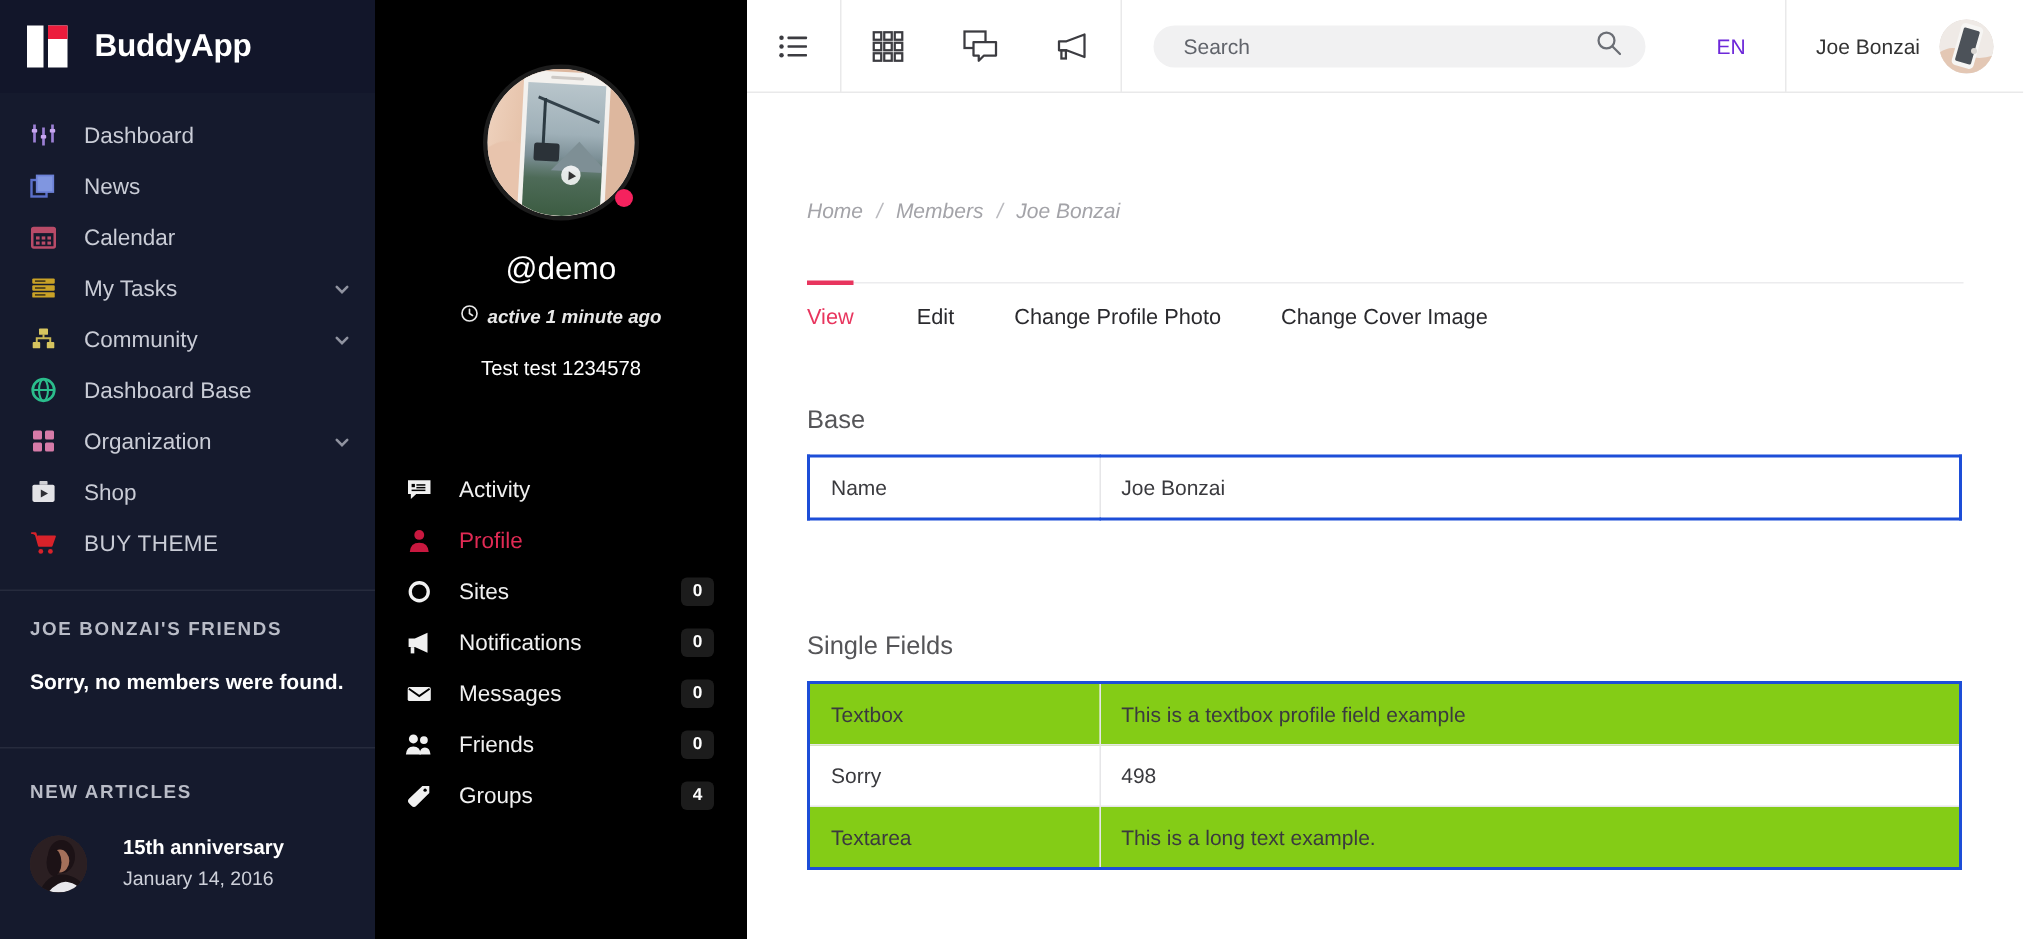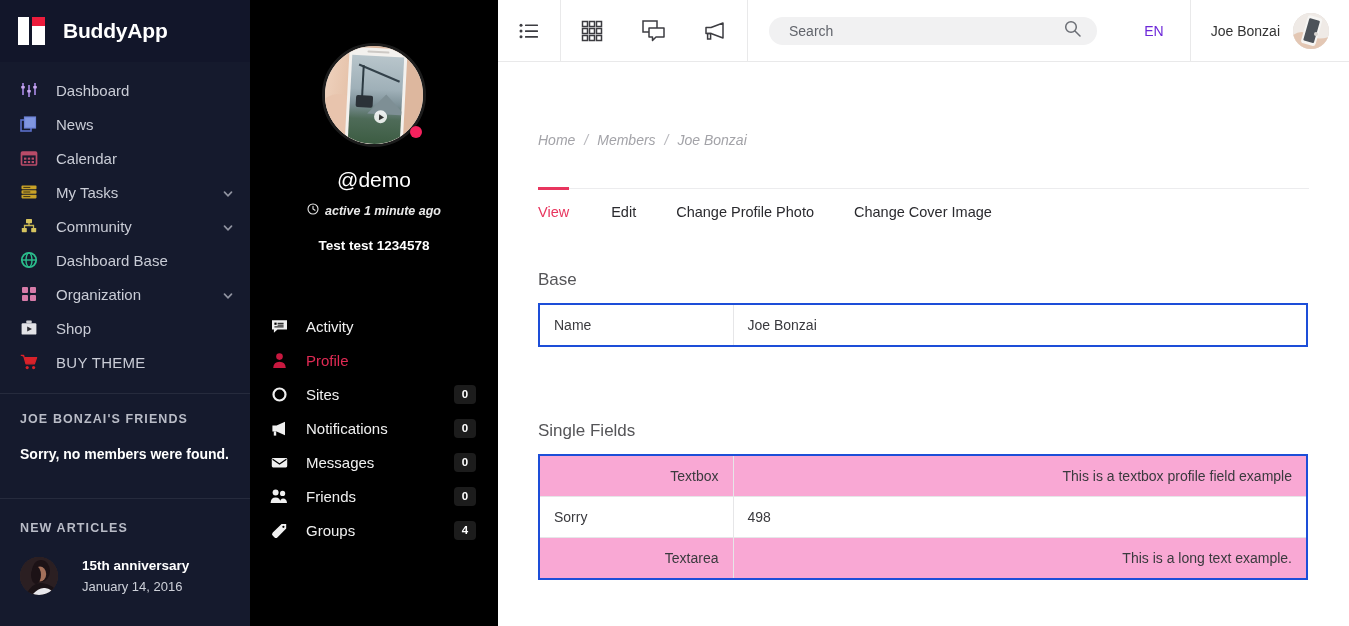--- a/index.html
+++ b/index.html
@@ -170,21 +170,21 @@
     font-size: 21px; margin-top: 21px; font-weight: normal;
   }
   .profile-active {
     text-align: center; color: #e8e8e8;
     font-size: 12.5px; font-style: italic; font-weight: bold;
     margin-top: 11px;
     display: flex; align-items: center; justify-content: center; gap: 6px;
   }
   .profile-sub {
     text-align: center; color: #ffffff;
-    font-size: 13.5px; font-weight: bold; margin-top: 20px;
+    font-size: 13.5px; font-weight: normal; margin-top: 20px;
   }
 
   .pnav { margin-top: 56px; }
   .pnav-item {
     display: flex; align-items: center;
     height: 34px; padding: 0 22px 0 19px;
     color: #f0f0f0; font-size: 15px; cursor: pointer;
   }
   .pnav-item.active { color: #e02a54; }
   .pnav-icon {
@@ -303,21 +303,21 @@
     font-size: 14px;
   }
   .ftable td {
     border: 1px solid #e6e6e8;
     padding: 12px 14px;
     color: #3a3a3e;
     height: 39px;
     vertical-align: middle;
   }
   .ftable td.k { width: 194px; }
-  .ftable tr.odd td { background: #f9a8d4; text-align: right; }
+  .ftable tr.odd td { background: #84cc16; }
   .ftable a { color: #e8355e; text-decoration: none; cursor: pointer; }
   .gap-block { height: 36px; }
 </style>
 </head>
 <body>
 
 <div class="app">
 
   <aside class="sidebar">
 

